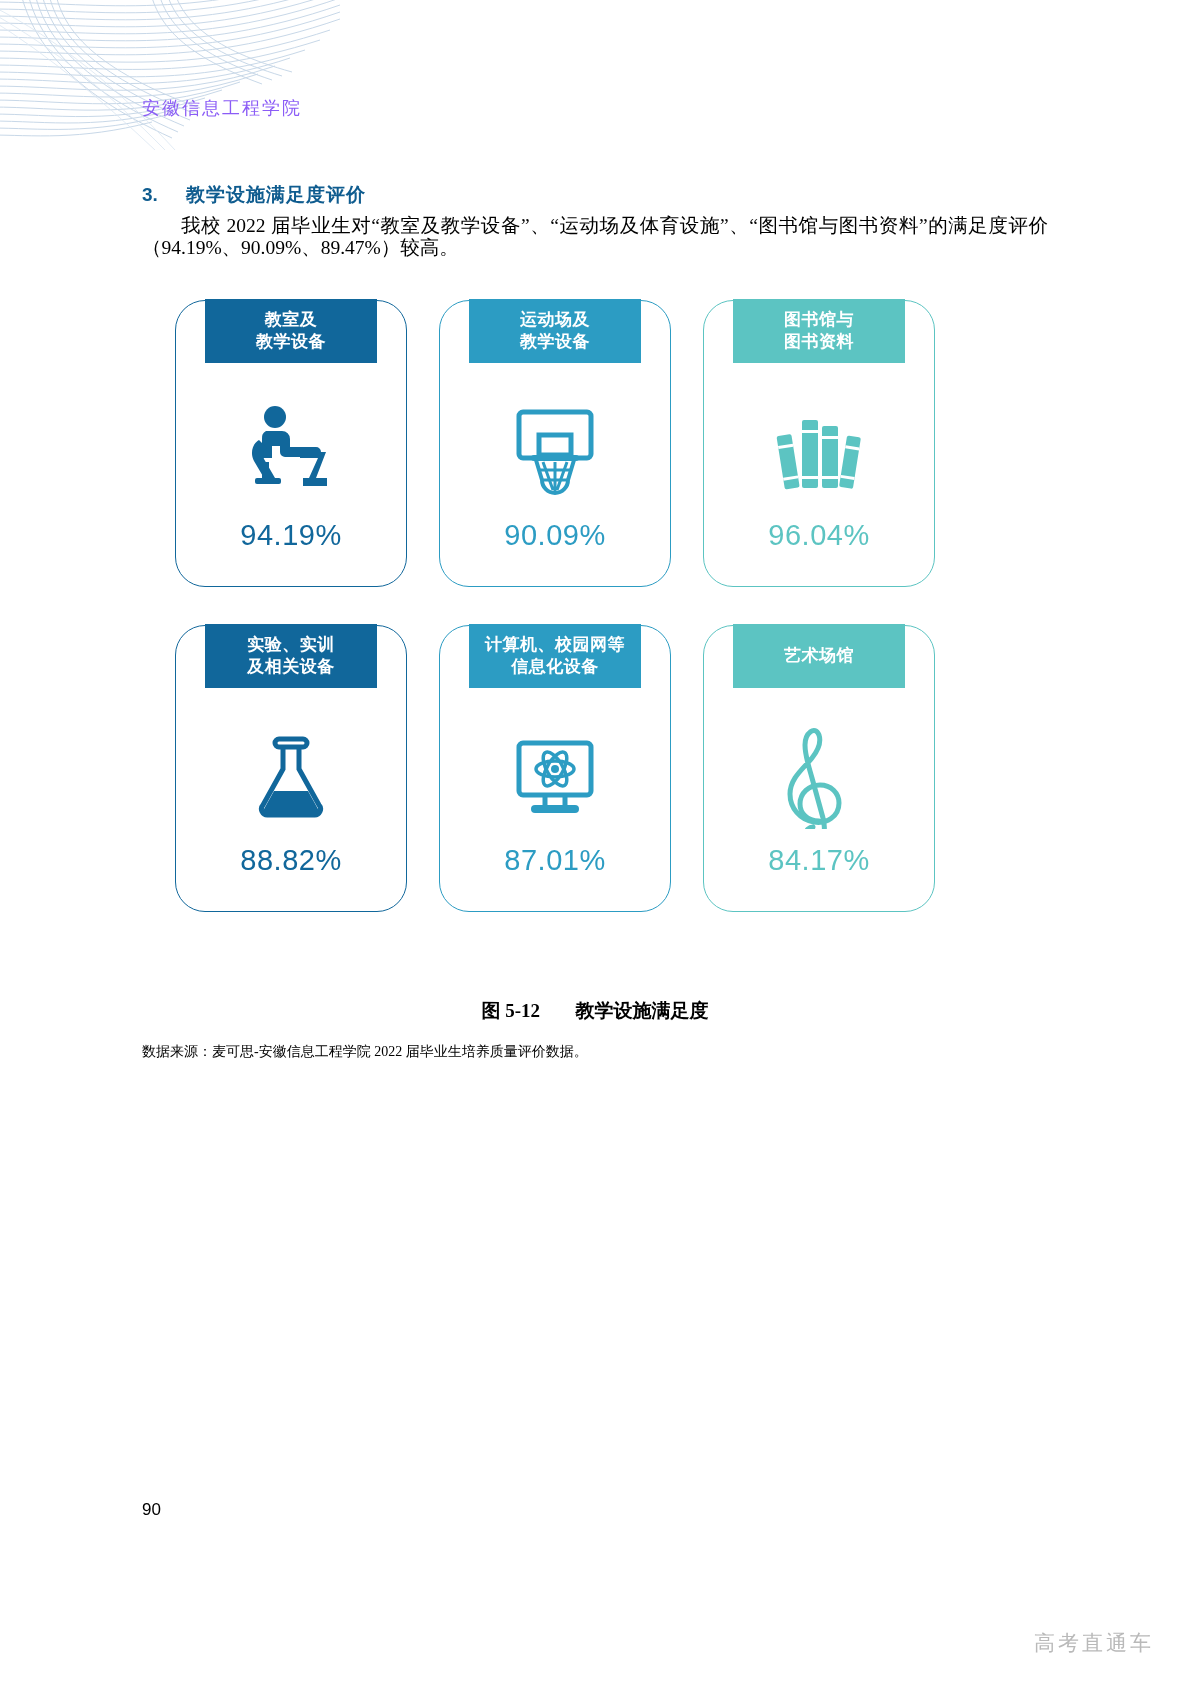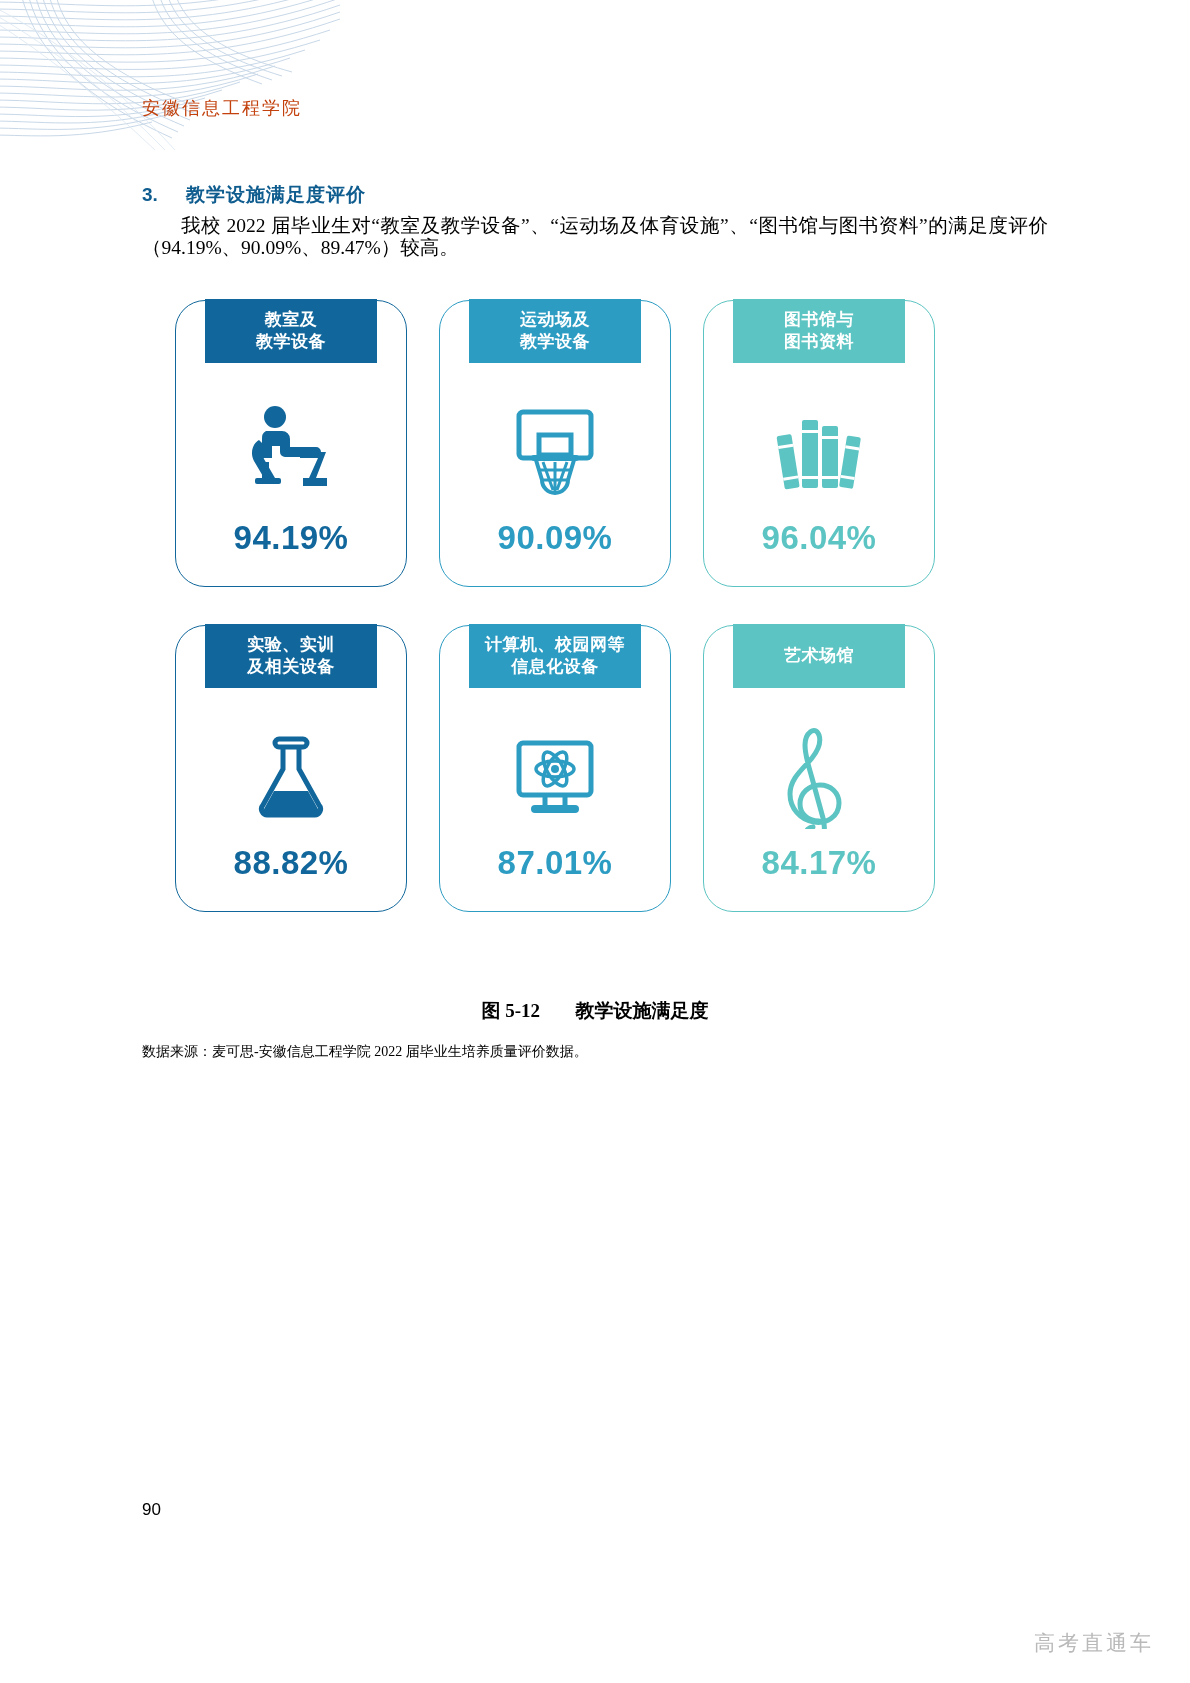--- a/index.html
+++ b/index.html
@@ -11,21 +11,21 @@
   }
   .page { position: relative; width: 1190px; height: 1683px; background:#fff; }
 
   
   .corner-deco { position: absolute; top: 0; left: 0; width: 340px; height: 150px; }
 
   
   .running-header {
     position: absolute; left: 142px; top: 96px;
     font-size: 18px; letter-spacing: 2px;
-    color: #c2410c;
+    color: #8b5cf6;
     font-family: "Liberation Serif", "DejaVu Serif", serif;
   }
 
   
   .section-head {
     position: absolute; left: 142px; top: 182px;
     display: flex; align-items: baseline;
     color: #0f5c8f; font-weight: bold; font-size: 19px;
     font-family: "Liberation Sans", sans-serif;
   }
@@ -73,22 +73,22 @@
   .card-icon {
     position: absolute; left: 0; right: 0; top: 96px;
     height: 110px;
     display: flex; align-items: center; justify-content: center;
   }
   .card-icon svg { display: block; }
   .card-value {
     position: absolute; left: 0; right: 0; top: 218px;
     text-align: center;
     font-family: "Liberation Sans", sans-serif;
-    font-weight: bold;
-    font-size: 33px;
+    font-weight: normal;
+    font-size: 29px;
     color: #1571a8;
     letter-spacing: 0.5px;
   }
 
   
   .tone-dark   { border-color: #11679b; }
   .tone-dark   .card-header { background: #11679b; }
   .tone-dark   .card-value  { color: #11679b; }
 
   .tone-mid    { border-color: #2c9cc3; }

